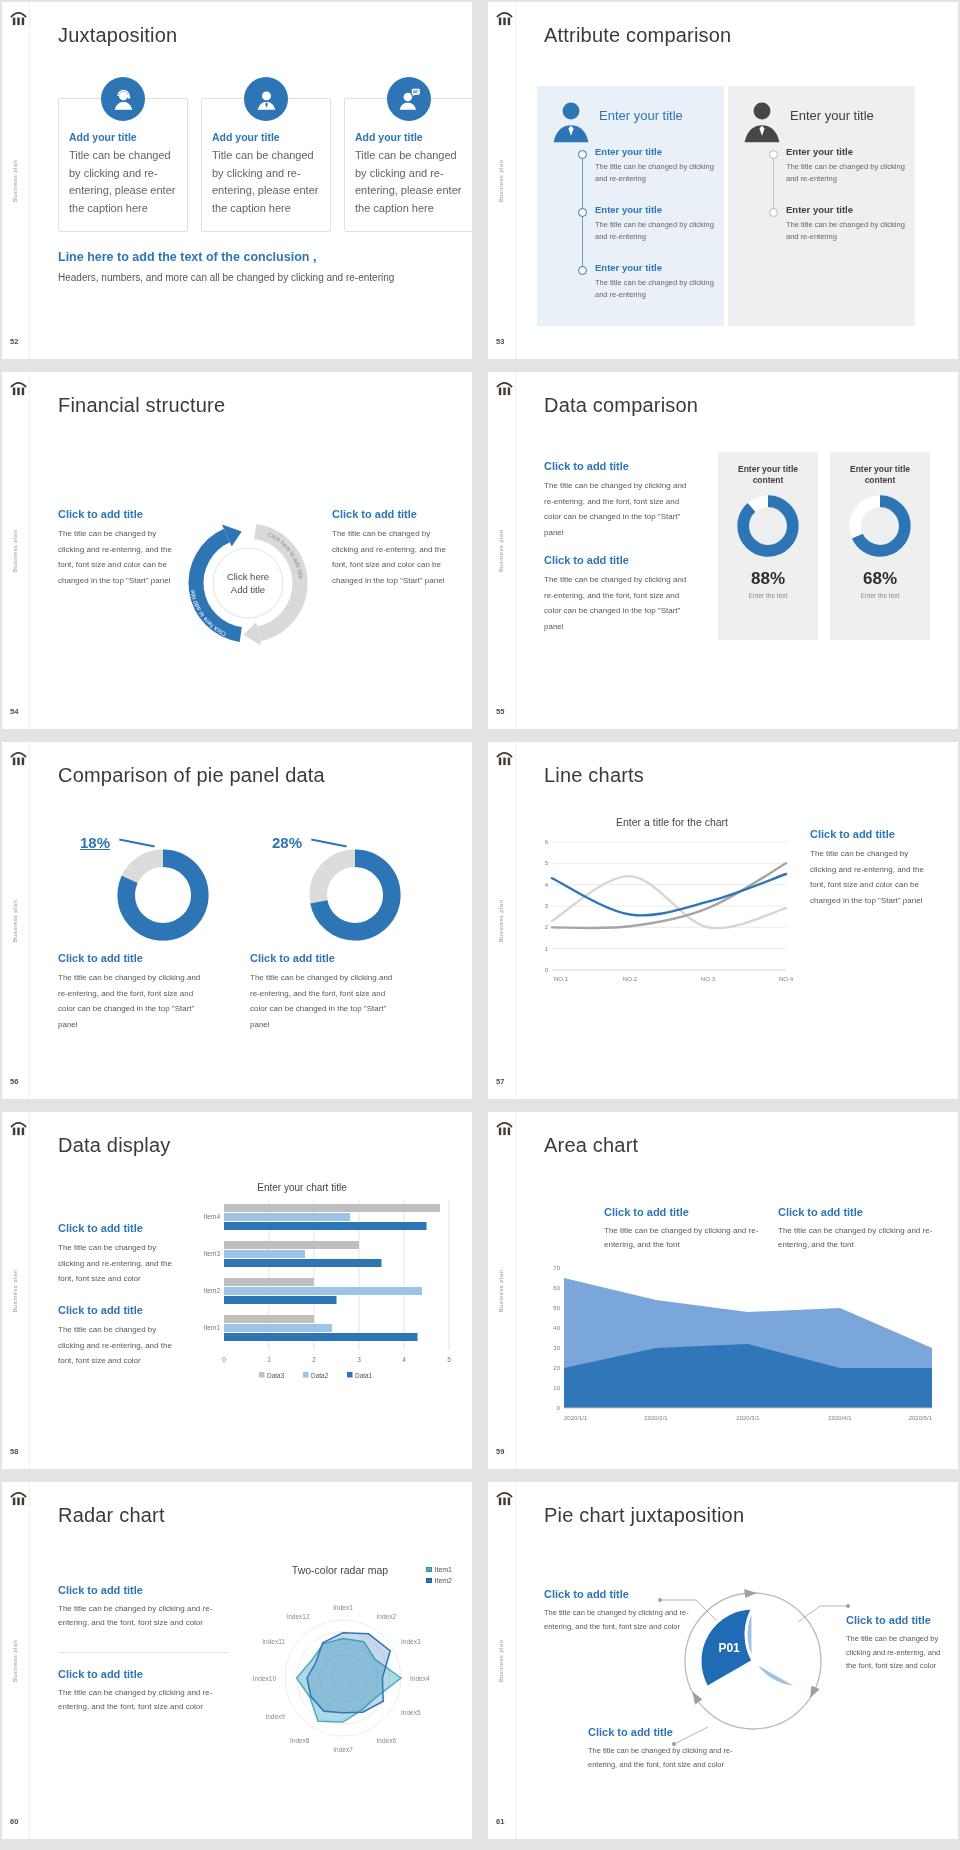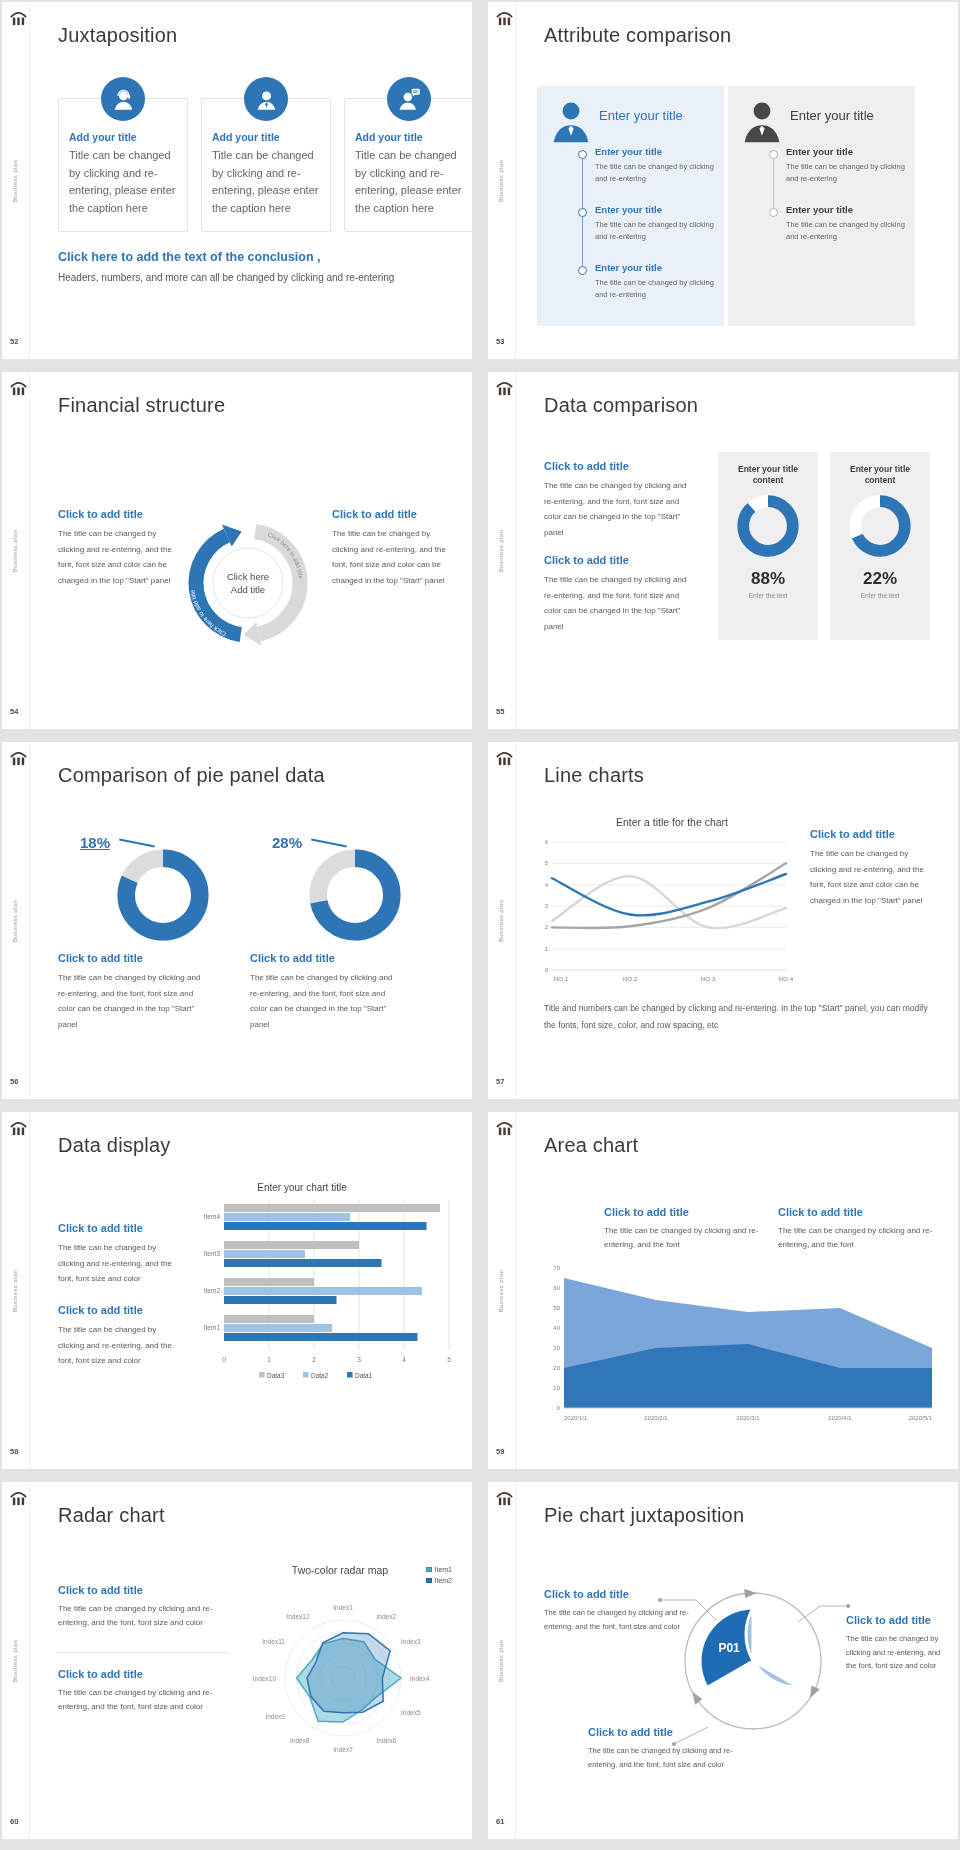--- a/index.html
+++ b/index.html
@@ -91,21 +91,21 @@
             <path d="M3.2,21 C4.5,16.2 7.3,14.8 10.5,14.8 C13.7,14.8 16.5,16.2 17.8,21 Z" fill="#fff"></path>
             <rect x="14" y="2.5" width="7.2" height="5.2" rx="1" fill="#fff"></rect>
             <polygon points="15.6,7.4 14.6,9.4 17.6,7.4" fill="#fff"></polygon>
             <rect x="15.2" y="4" width="4.8" height="0.8" fill="#2e75b6"></rect>
             <rect x="15.2" y="5.5" width="3.4" height="0.8" fill="#2e75b6"></rect>
           </svg>
         </div>
       <div class="card-h">Add your title</div>
       <div class="card-c">Title can be changed by clicking and re-entering, please enter the caption here</div>
     </div>
-    <div class="concl-h">Click here to add the text of the conclusion ,</div>
+    <div class="concl-h">Line here to add the text of the conclusion ,</div>
     <div class="concl-t">Headers, numbers, and more can all be changed by clicking and re-entering</div>
   </section>
 
   <section class="slide">
     <svg class="logo" viewBox="0 0 20 18">
         <path d="M2,7.5 Q10,-1.5 18,7.5" fill="none" stroke="#453931" stroke-width="1.8"></path>
         <rect x="4" y="8" width="2.6" height="8" fill="#453931"></rect>
         <rect x="8.7" y="8" width="2.6" height="8" fill="#453931"></rect>
         <rect x="13.4" y="8" width="2.6" height="8" fill="#453931"></rect>
       </svg>
@@ -211,21 +211,21 @@
         </svg>
       <div class="dcard-p">88%</div>
       <div class="dcard-c">Enter the text</div>
     </div>
     <div class="dcard" style="left:342px;">
       <div class="dcard-h">Enter your title content</div>
       <svg viewBox="0 0 100 100" style="width:62px;height:62px;margin-top:8px;">
           <circle cx="50" cy="50" r="40" fill="none" stroke="#ffffff" stroke-width="19"></circle>
           <circle cx="50" cy="50" r="40" fill="none" stroke="#2e75b6" stroke-width="19" transform="rotate(-90 50 50)" pathLength="100" stroke-dasharray="68 32"></circle>
         </svg>
-      <div class="dcard-p">22%</div>
+      <div class="dcard-p">68%</div>
       <div class="dcard-c">Enter the text</div>
     </div>
   </section>
 
   <section class="slide">
     <svg class="logo" viewBox="0 0 20 18">
         <path d="M2,7.5 Q10,-1.5 18,7.5" fill="none" stroke="#453931" stroke-width="1.8"></path>
         <rect x="4" y="8" width="2.6" height="8" fill="#453931"></rect>
         <rect x="8.7" y="8" width="2.6" height="8" fill="#453931"></rect>
         <rect x="13.4" y="8" width="2.6" height="8" fill="#453931"></rect>
@@ -288,21 +288,20 @@
         <text x="176" y="151" text-anchor="middle" font-size="6.2" fill="#808080">NO.3</text>
         <text x="254" y="151" text-anchor="middle" font-size="6.2" fill="#808080">NO.4</text>
         <path d="M20,90.93333333333334C33.0,83.5 72.0,45.1 98.0,46.1C124.0,47.2 150.0,92.0 176.0,97.3C202.0,102.7 241.0,81.3 254.0,78.1" fill="none" stroke="#d6d6d6" stroke-width="2.4" stroke-linecap="round"></path>
         <path d="M20,97.33333333333334C33.0,97.2 72.0,99.5 98.0,96.3C124.0,93.1 150.0,88.6 176.0,78.1C202.0,67.6 241.0,40.8 254.0,33.3" fill="none" stroke="#a6a6a6" stroke-width="2.4" stroke-linecap="round"></path>
         <path d="M20,48.266666666666666C33.0,54.3 72.0,80.6 98.0,84.5C124.0,88.4 150.0,78.5 176.0,71.7C202.0,65.0 241.0,48.6 254.0,44.0" fill="none" stroke="#2e75b6" stroke-width="2.4" stroke-linecap="round"></path>
       </svg>
     <div class="blk" style="left:322px;top:86px;width:124px;">
       <div class="blk-h">Click to add title</div>
       <div class="blk-t">The title can be changed by clicking and re-entering, and the font, font size and color can be changed in the top "Start" panel</div>
     </div>
-    <div class="blk blk-t" style="left:56px;top:258px;width:396px;font-size:8.5px;line-height:2.05;">Title and numbers can be changed by clicking and re-entering. In the top "Start" panel, you can modify the fonts, font size, color, and row spacing, etc</div>
   </section>
 
   <section class="slide">
     <svg class="logo" viewBox="0 0 20 18">
         <path d="M2,7.5 Q10,-1.5 18,7.5" fill="none" stroke="#453931" stroke-width="1.8"></path>
         <rect x="4" y="8" width="2.6" height="8" fill="#453931"></rect>
         <rect x="8.7" y="8" width="2.6" height="8" fill="#453931"></rect>
         <rect x="13.4" y="8" width="2.6" height="8" fill="#453931"></rect>
       </svg>
     <div class="rail"></div>

